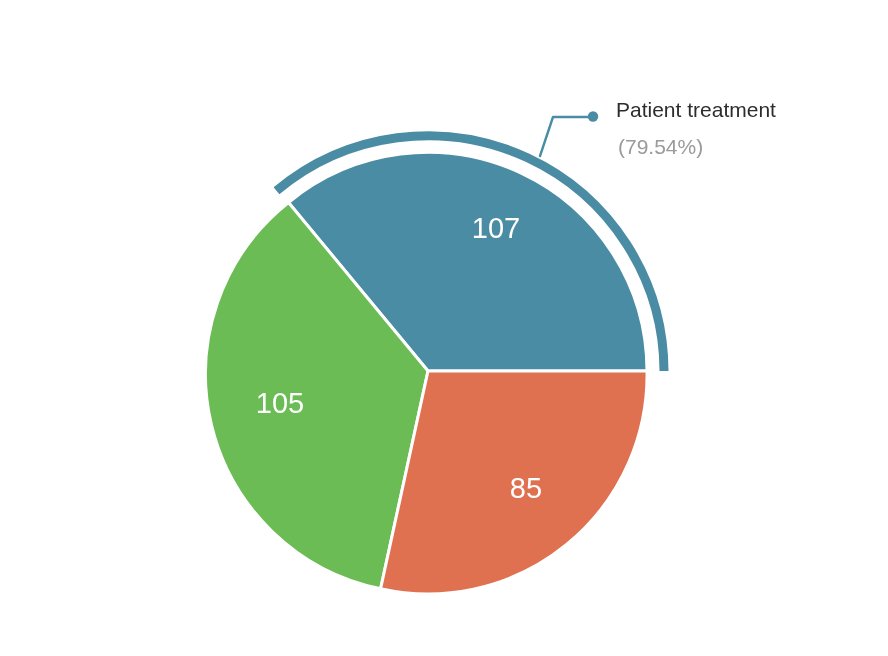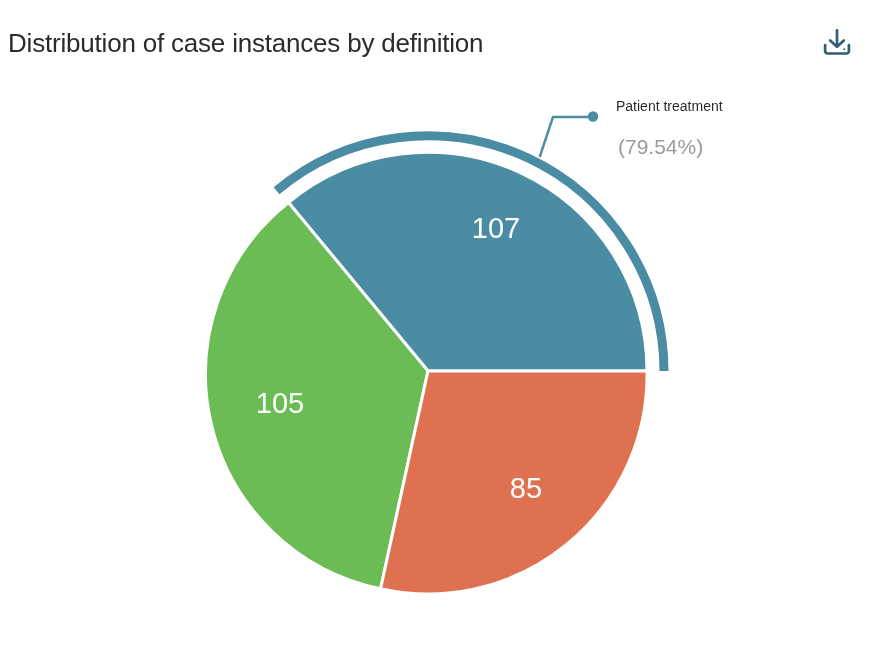--- a/index.html
+++ b/index.html
@@ -64,51 +64,37 @@
   .slice-value {
     font-family: "Liberation Sans", sans-serif;
     font-size: 29px;
     fill: #ffffff;
     text-anchor: middle;
     dominant-baseline: middle;
   }
   .callout-name {
     position: absolute;
     font-family: "Liberation Sans", sans-serif;
-    font-size: 14px;
+    font-size: 21px;
     color: #2d2d2d;
     white-space: nowrap;
   }
   .callout-pct {
     position: absolute;
     font-family: "Liberation Sans", sans-serif;
     font-size: 21px;
     color: #9a9a9a;
     white-space: nowrap;
   }
 </style>
 </head>
 <body>
 
 <div class="widget">
 
-  <div class="header">
-    <div class="chart-title">Distribution of case instances by definition</div>
-
-    <div class="download-btn">
-      <span>
-        <svg width="34" height="34" viewBox="0 0 24 24" fill="none" stroke="#2f5f70" stroke-width="1.9" stroke-linecap="round" stroke-linejoin="round">
-          <path d="M12 3 L12 14"></path>
-          <path d="M7.2 10.2 L12 14.6 L16.8 10.2"></path>
-          <path d="M3.6 13.4 L3.6 17.6 A1.8 1.8 0 0 0 5.4 19.4 L18.6 19.4 A1.8 1.8 0 0 0 20.4 17.6 L20.4 13.4"></path>
-          <circle cx="17.1" cy="16.4" r="0.65" fill="#2f5f70" stroke="none"></circle>
-        </svg>
-      </span>
-    </div>
-  </div>
 
   <div class="chart-area">
     <svg class="pie-svg" width="888" height="656" viewBox="0 0 888 656">
 
       <path d="M 428 371 L 647 371 A 219 219 0 0 0 288.5 202.5 Z" fill="#4b8ca5" stroke="#ffffff" stroke-width="3"></path>
 
       <path d="M 428 371 L 288.5 202.5 A 219 219 0 0 0 380.6 588.7 Z" fill="#6cbc56" stroke="#ffffff" stroke-width="3"></path>
 
       <path d="M 428 371 L 380.6 588.7 A 219 219 0 0 0 647 371 Z" fill="#df7050" stroke="#ffffff" stroke-width="3"></path>
 

